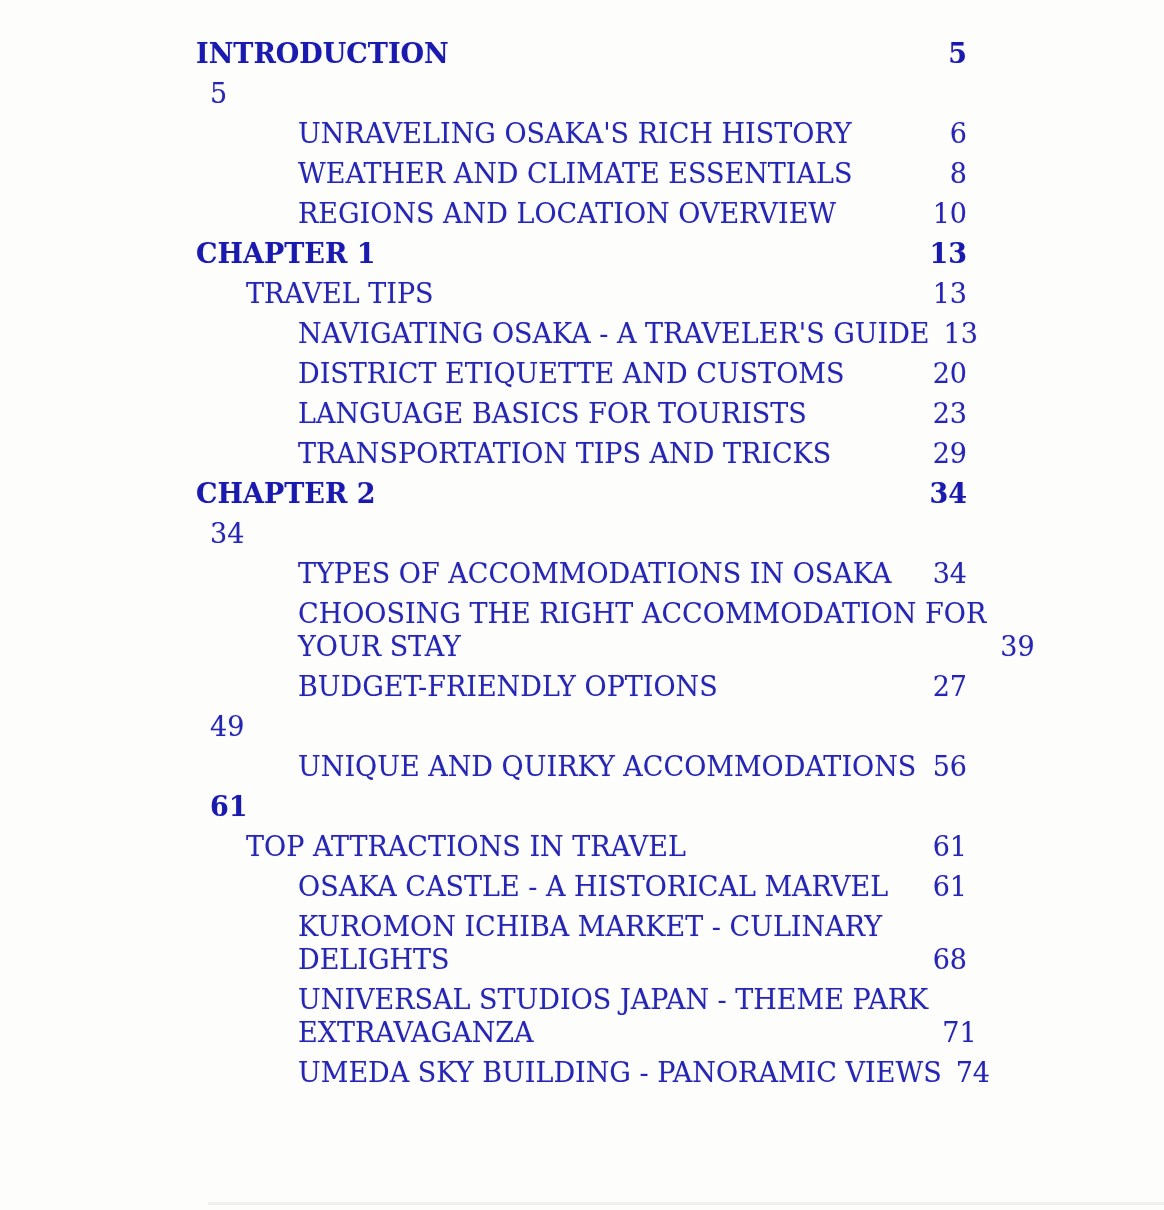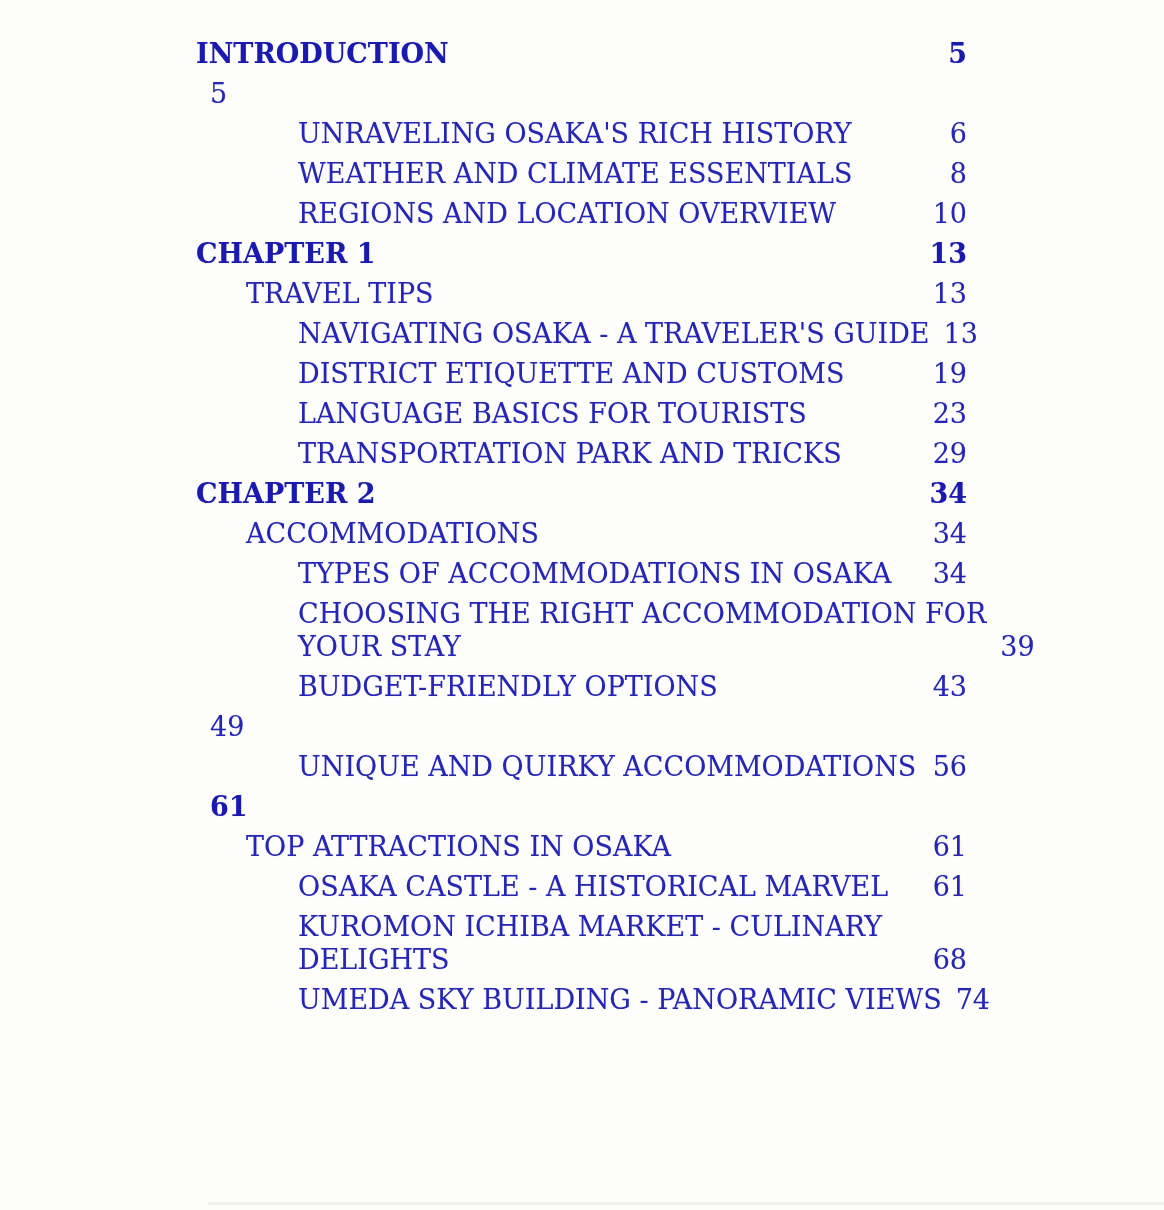--- a/index.html
+++ b/index.html
@@ -93,73 +93,77 @@
       <div class="toc-row level-2">
     <span class="title">TRAVEL TIPS</span>
     <span class="page-num">13</span>
   </div>
       <div class="toc-row level-3">
     <span class="title">NAVIGATING OSAKA - A TRAVELER'S GUIDE</span>
     <span class="page-num">13</span>
   </div>
       <div class="toc-row level-3">
     <span class="title">DISTRICT ETIQUETTE AND CUSTOMS</span>
-    <span class="page-num">19</span>
+    <span class="page-num">20</span>
   </div>
       <div class="toc-row level-3">
     <span class="title">LANGUAGE BASICS FOR TOURISTS</span>
     <span class="page-num">23</span>
   </div>
       <div class="toc-row level-3">
-    <span class="title">TRANSPORTATION PARK AND TRICKS</span>
+    <span class="title">TRANSPORTATION TIPS AND TRICKS</span>
     <span class="page-num">29</span>
   </div>
       <div class="toc-row level-1 bold">
     <span class="title">CHAPTER 2</span>
     <span class="page-num">34</span>
   </div>
       <div class="toc-row level-2">
-    <span class="title">ACCOMMODATIONS</span>
     <span class="page-num">34</span>
   </div>
       <div class="toc-row level-3">
     <span class="title">TYPES OF ACCOMMODATIONS IN OSAKA</span>
     <span class="page-num">34</span>
   </div>
       <div class="toc-row level-3">
     <span class="title">CHOOSING THE RIGHT ACCOMMODATION FOR
 YOUR STAY</span>
     <span class="page-num">39</span>
   </div>
       <div class="toc-row level-3">
     <span class="title">BUDGET-FRIENDLY OPTIONS</span>
-    <span class="page-num">43</span>
+    <span class="page-num">27</span>
   </div>
       <div class="toc-row level-3">
     <span class="page-num">49</span>
   </div>
       <div class="toc-row level-3">
     <span class="title">UNIQUE AND QUIRKY ACCOMMODATIONS</span>
     <span class="page-num">56</span>
   </div>
       <div class="toc-row level-1 bold">
     <span class="page-num">61</span>
   </div>
       <div class="toc-row level-2">
-    <span class="title">TOP ATTRACTIONS IN OSAKA</span>
+    <span class="title">TOP ATTRACTIONS IN TRAVEL</span>
     <span class="page-num">61</span>
   </div>
       <div class="toc-row level-3">
     <span class="title">OSAKA CASTLE - A HISTORICAL MARVEL</span>
     <span class="page-num">61</span>
   </div>
       <div class="toc-row level-3">
     <span class="title">KUROMON ICHIBA MARKET - CULINARY
 DELIGHTS</span>
     <span class="page-num">68</span>
   </div>
       <div class="toc-row level-3">
+    <span class="title">UNIVERSAL STUDIOS JAPAN - THEME PARK
+EXTRAVAGANZA</span>
+    <span class="page-num">71</span>
+  </div>
+      <div class="toc-row level-3">
     <span class="title">UMEDA SKY BUILDING - PANORAMIC VIEWS</span>
     <span class="page-num">74</span>
   </div>
     </div>
   <div class="bottom-rule"></div>
 </div>
 
 </body></html>

